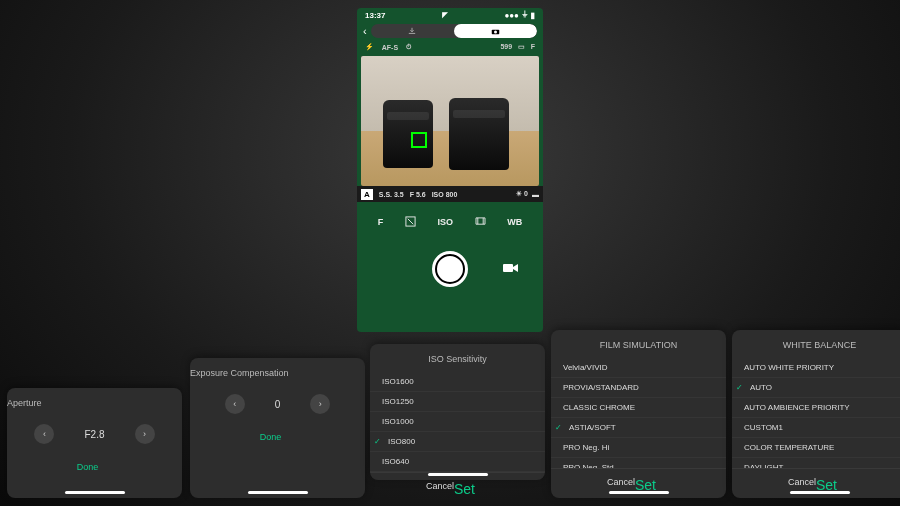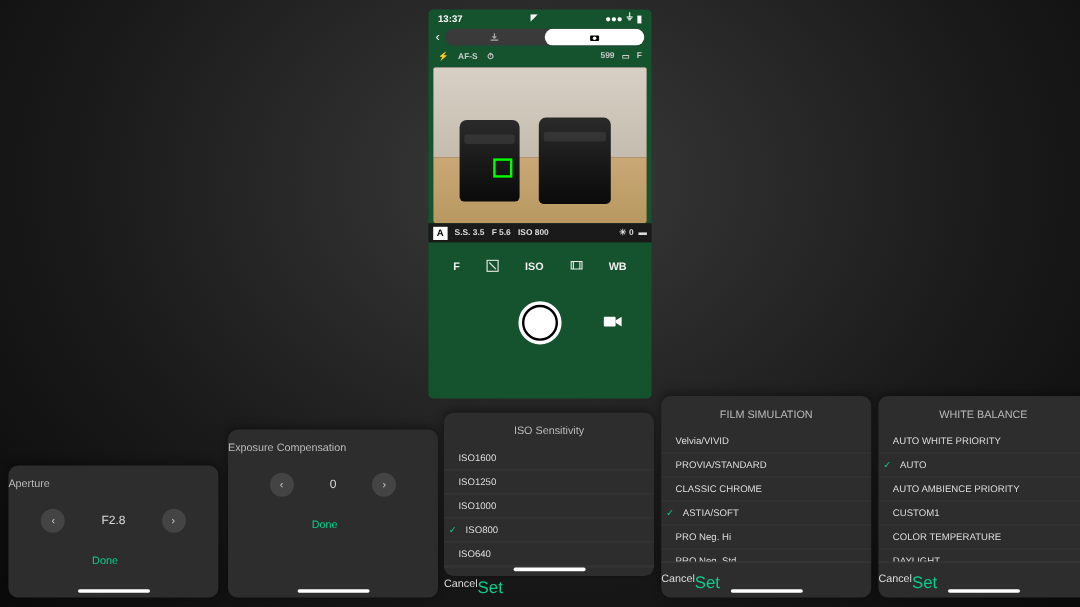--- a/index.html
+++ b/index.html
@@ -29,21 +29,21 @@
 .shutter-row{height:50px;display:flex;align-items:center;justify-content:center;position:relative;margin-top:8px}
 .shutter{width:36px;height:36px;border:3px solid #fff;border-radius:50%;background:#fff}
 .shutter-inner{position:absolute;width:30px;height:30px;border:2px solid #000;border-radius:50%}
 .video-icon{position:absolute;right:24px;color:#fff;font-size:14px}
 .sheet{position:absolute;background:#2d2d2d;border-radius:8px;box-shadow:0 -2px 8px rgba(0,0,0,0.4)}
 .sheet-title{text-align:center;color:#bbb;font-size:9px;padding:10px 0 8px 0;font-weight:400}
 .sheet-list{max-height:110px;overflow:hidden}
 .sheet-item{padding:5px 12px;color:#ddd;font-size:8px;border-bottom:1px solid rgba(255,255,255,0.04);position:relative}
 .sheet-item.checked::before{content:'✓';position:absolute;left:4px;color:#0bcc8a;font-size:8px}
 .sheet-item.checked{padding-left:18px}
-.sheet-footer{display:flex;justify-content:flex-start;padding:8px 14px 6px 0;border-top:1px solid rgba(255,255,255,0.06)}
+.sheet-footer{display:flex;justify-content:center;padding:8px 14px 6px 0;border-top:1px solid rgba(255,255,255,0.06)}
 .sheet-cancel{color:#ddd;font-size:9px}
 .sheet-set{color:#0bcc8a;font-size:14px}
 .home-ind{position:absolute;bottom:4px;left:50%;transform:translateX(-50%);width:60px;height:3px;background:#fff;border-radius:2px}
 .hsheet{position:absolute;background:#2d2d2d;border-radius:8px;box-shadow:0 -2px 8px rgba(0,0,0,0.4)}
 .hsheet-title{text-align:left;color:#bbb;font-size:9px;padding:10px 0}
 .hsheet-body{display:flex;align-items:center;justify-content:center;gap:30px;padding:6px 0 12px 0}
 .hsheet-val{color:#ddd;font-size:10px}
 .arrow-btn{width:20px;height:20px;border-radius:50%;background:#444;display:flex;align-items:center;justify-content:center;color:#ccc;font-size:9px}
 .hsheet-done{text-align:center;padding:6px 14px 8px 0;color:#0bcc8a;font-size:9px}
 .s1{left:7px;bottom:8px;width:175px;height:110px}

